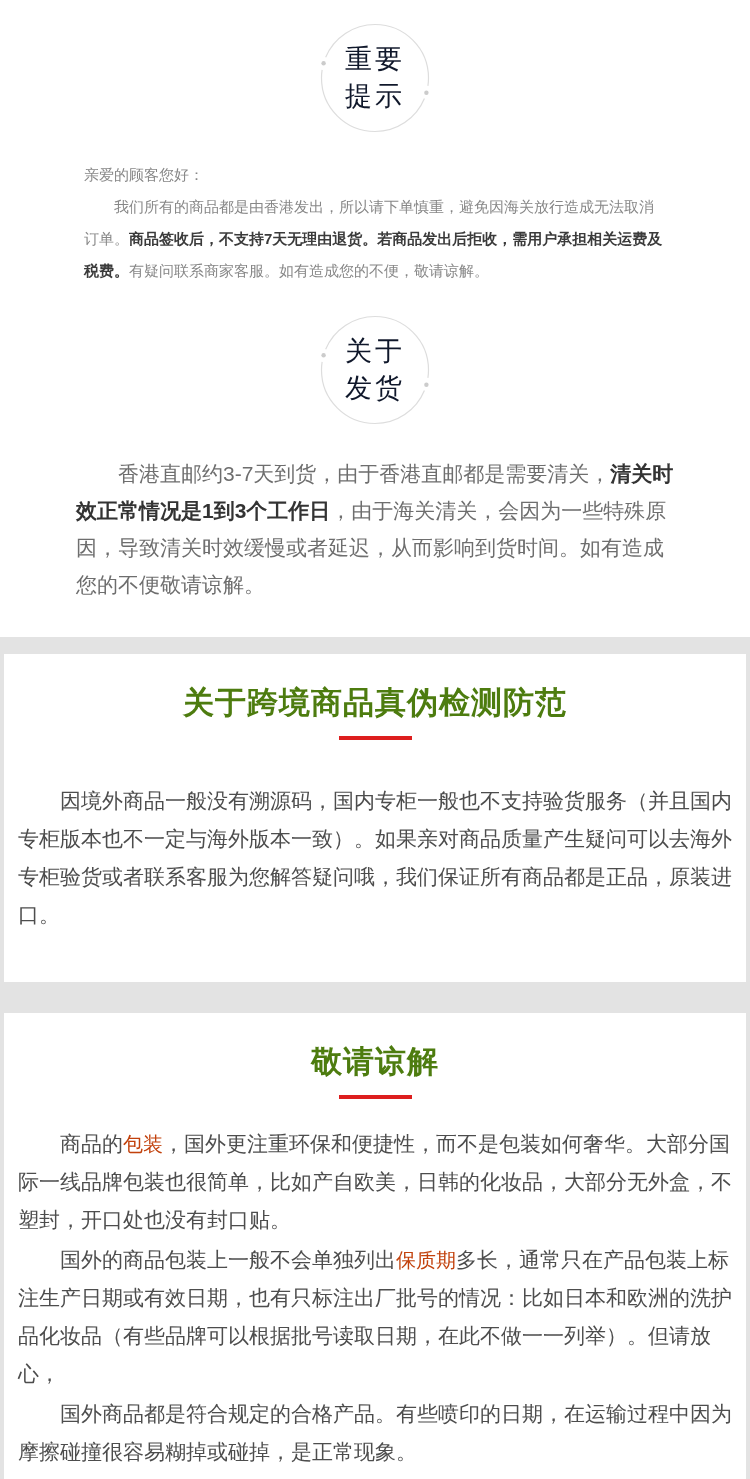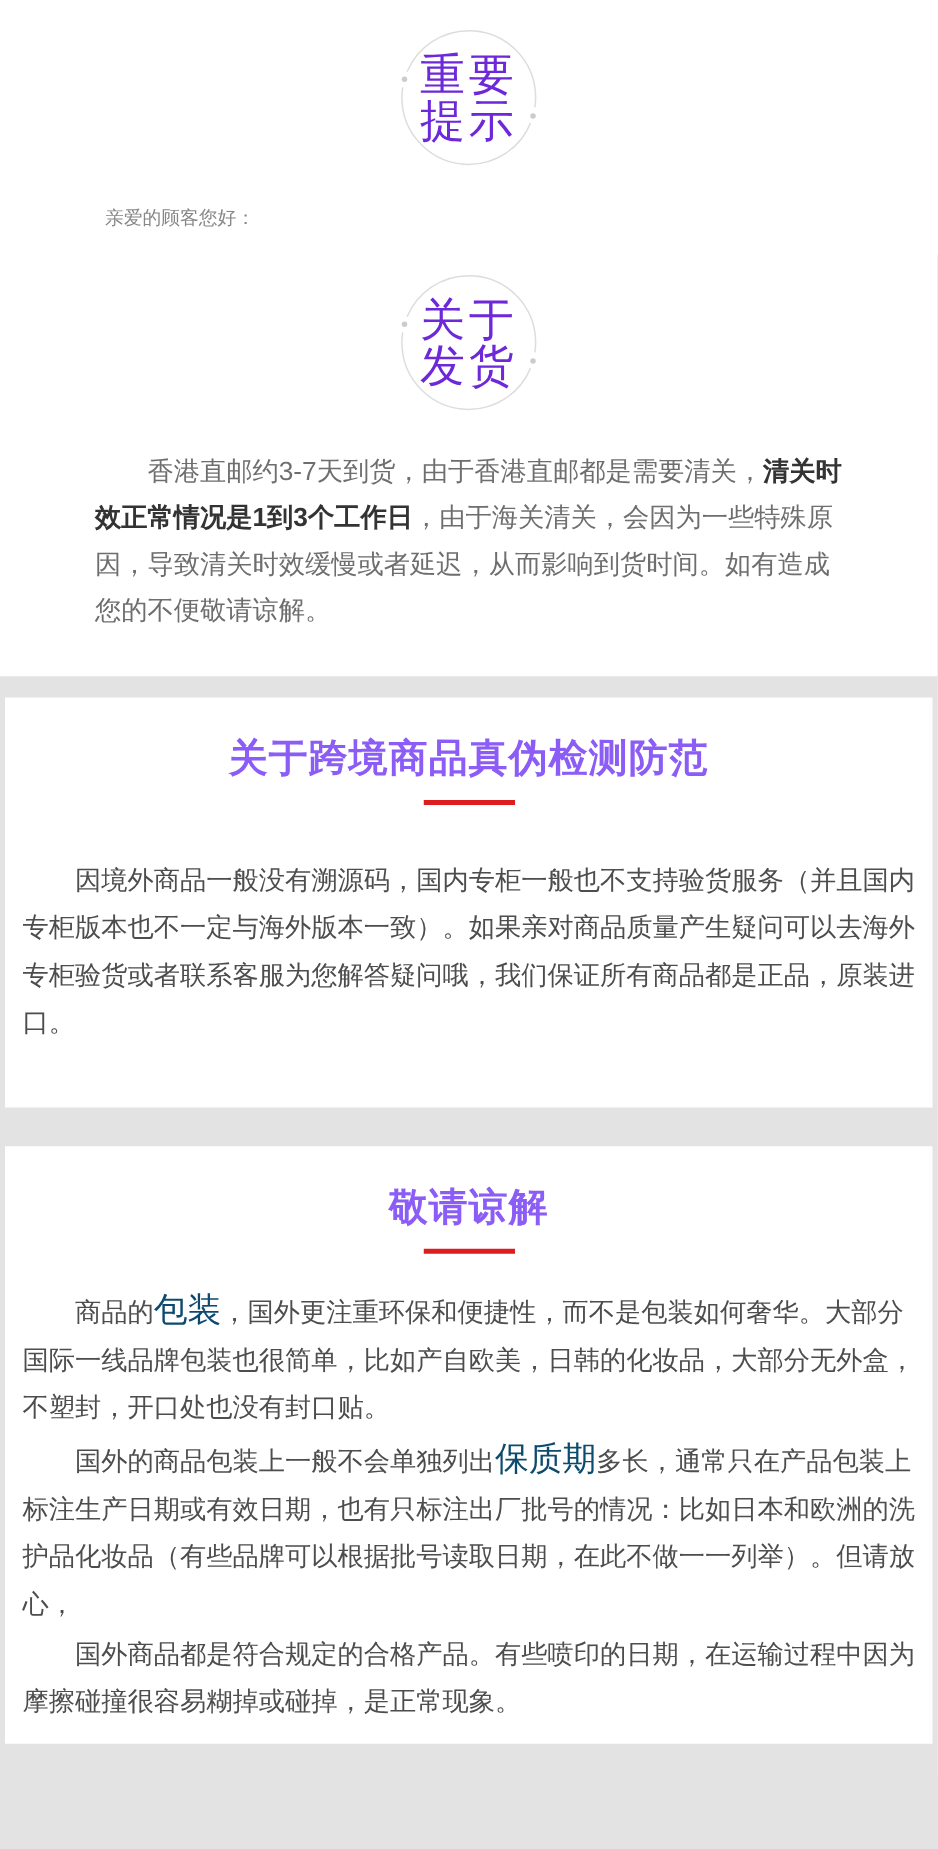--- a/index.html
+++ b/index.html
@@ -4,41 +4,41 @@
 <style>
   html,body{margin:0;padding:0;}
   body{width:750px;background:#e3e3e3;font-family:"Liberation Sans","DejaVu Sans",sans-serif;}
   .page{width:750px;background:#fff;}
 
   
   .top{background:#fff;padding:21px 0 34px;}
   .badge{width:114px;height:114px;margin:0 auto;position:relative;}
   .badge.second{margin-top:26px;}
   .badge svg{position:absolute;left:0;top:0;}
-  .badge-text{position:absolute;left:0;top:0;right:0;bottom:0;display:flex;flex-direction:column;justify-content:center;align-items:center;font-size:36px;color:#6d28d9;letter-spacing:3px;line-height:37px;}
+  .badge-text{position:absolute;left:0;top:0;right:0;bottom:0;display:flex;flex-direction:column;justify-content:center;align-items:center;font-size:27px;color:#0f172a;letter-spacing:3px;line-height:37px;}
   .badge-text span{display:block;}
 
   .notice-text{margin:24px 82px 0 84px;font-size:15px;line-height:32px;color:#878787;}
   .notice-text p{margin:0;}
   .indent{text-indent:2em;}
   .run-bold{font-weight:bold;color:#3b3b3b;}
 
   .ship-text{margin:28px 74px 0 76px;font-size:21px;line-height:37px;color:#6e6e6e;}
   .ship-text .run-bold{color:#333;}
 
   
   .gray-wrap{background:#e3e3e3;padding:17px 4px 26px;}
   .card{background:#fff;padding:30px 14px 48px;}
-  .card h2{margin:0;text-align:center;font-size:31px;font-weight:bold;color:#8b5cf6;letter-spacing:1px;line-height:38px;}
+  .card h2{margin:0;text-align:center;font-size:31px;font-weight:bold;color:#4d7c0f;letter-spacing:1px;line-height:38px;}
   .red-line{width:73px;height:4px;margin:14px auto 0;}
   .card-para{margin:42px 0 0;font-size:21px;line-height:38px;color:#4d4d4d;}
   .card.faq{margin-top:31px;padding-bottom:14px;}
   .faq .card-para{margin-top:26px;}
   .faq .card-para + .card-para{margin-top:2px;}
-  .run-big{font-size:27px;color:#0c4a6e;}
+  .run-big{font-size:20px;color:#c2410c;}
 </style>
 </head>
 <body style="background: rgb(227, 227, 227);">
 
 <div class="page">
 
   <section class="top">
 
     <div class="badge">
       <svg width="114" height="114" viewBox="0 0 114 114">
@@ -47,20 +47,21 @@
         <circle cx="108.4" cy="71.7" r="2.2" fill="#ccc"></circle>
       </svg>
       <div class="badge-text">
         <span>重要</span>
         <span>提示</span>
       </div>
     </div>
 
     <div class="notice-text">
       <p>亲爱的顾客您好：</p>
+      <p class="indent"><span>我们所有的商品都是由香港发出，所以请下单慎重，避免因海关放行造成无法取消订单。</span><span class="run-bold">商品签收后，不支持7天无理由退货。若商品发出后拒收，需用户承担相关运费及税费。</span><span>有疑问联系商家客服。如有造成您的不便，敬请谅解。</span></p>
     </div>
 
     <div class="badge second">
       <svg width="114" height="114" viewBox="0 0 114 114">
         <circle cx="57" cy="57" r="53.5" fill="none" stroke="#ddd" stroke-width="1.2" stroke-dasharray="155 13" stroke-dashoffset="-21"></circle>
         <circle cx="5.6" cy="42.3" r="2.2" fill="#ccc"></circle>
         <circle cx="108.4" cy="71.7" r="2.2" fill="#ccc"></circle>
       </svg>
       <div class="badge-text">
         <span>关于</span>

